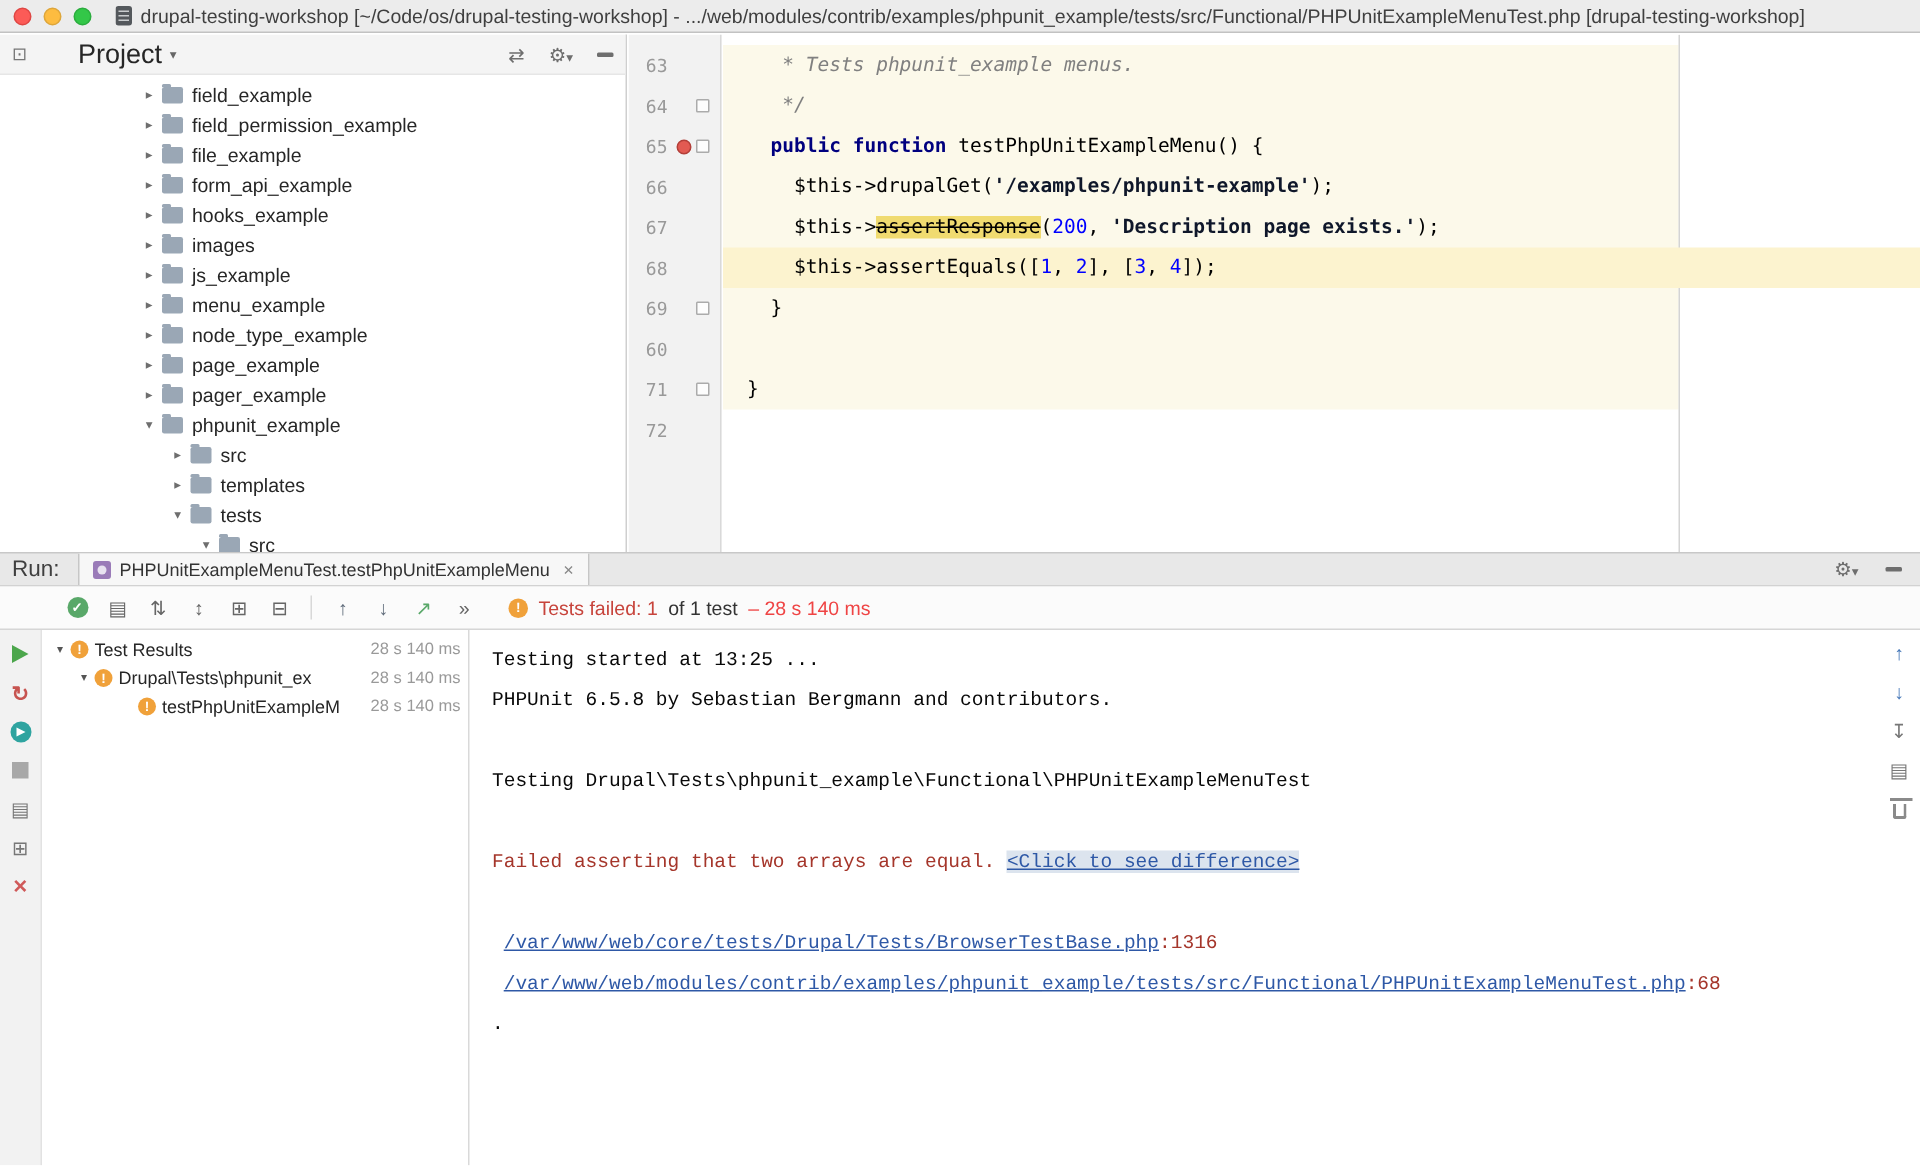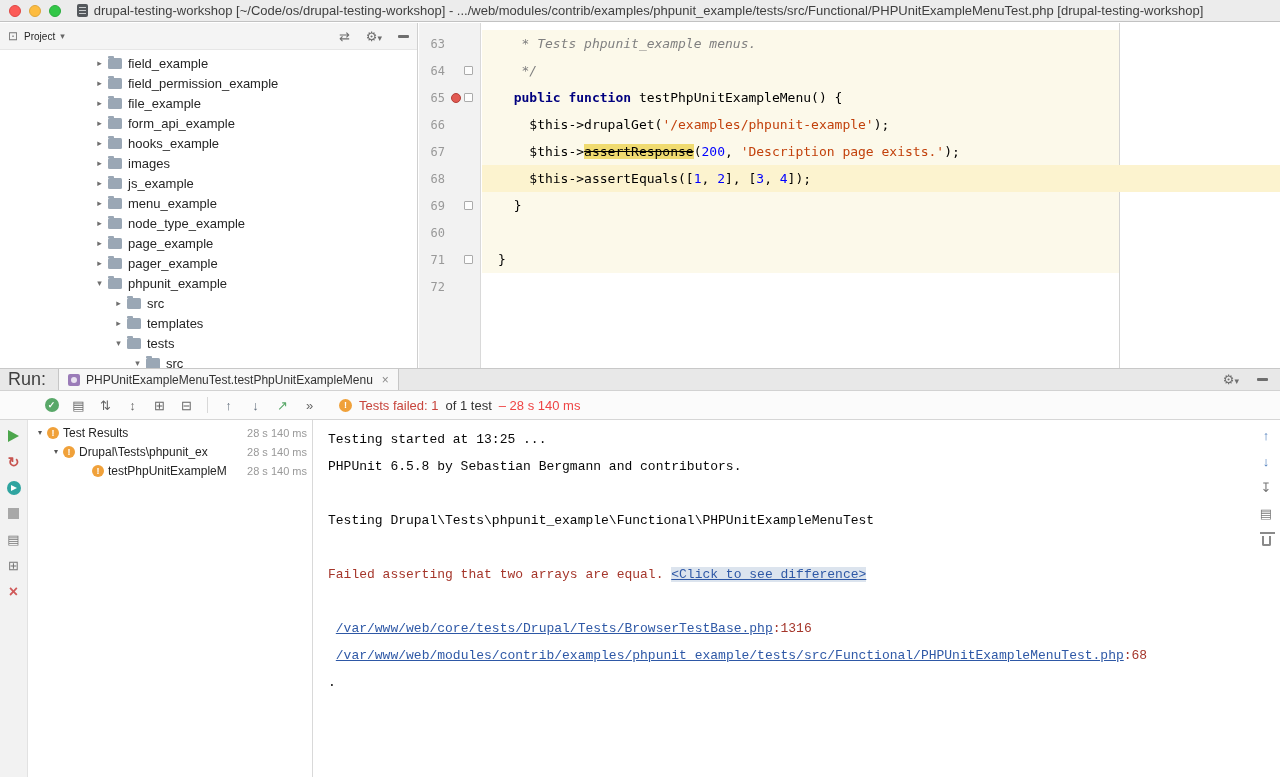--- a/index.html
+++ b/index.html
@@ -21,21 +21,21 @@
   .doc-icon { width:11px; height:13px; background:#54585C; border-radius:2px; position:relative; flex:none; }
   .doc-icon::after { content:""; position:absolute; left:2px; top:3px; width:7px; height:1px;
     background:#C9CCCE; box-shadow:0 3px 0 #C9CCCE, 0 6px 0 #C9CCCE; }
 
   
   .project { position:absolute; left:0; top:23px; width:418px; height:345px;
     background:#fff; border-right:1px solid #CFCFCF; overflow:hidden; }
   .project-header { height:27px; display:flex; align-items:center; padding:0 8px;
     background:#F4F4F4; border-bottom:1px solid #E6E6E6; }
   .ph-icon { color:#777; font-size:12px; margin-right:6px; }
-  .ph-title { font-size:10px; color:#262626; }
+  .ph-title { font-size:18px; color:#262626;margin-left:28px; }
   .ph-caret { font-size:9px; color:#666; margin-left:5px; }
   .ph-actions { margin-left:auto; display:flex; gap:16px; align-items:center; color:#6E6E6E; font-size:13px; }
   .ph-actions .ic { cursor:default; }
   .hide-bar { display:inline-block; width:11px; height:3px; background:#6E6E6E; border-radius:1px; }
   .tree { padding-top:3px; }
   .trow { height:20px; display:flex; align-items:center; font-size:13px; color:#262626; white-space:nowrap; }
   .trow .chev { width:13px; text-align:center; color:#6E6E6E; font-size:9px; flex:none; }
   .folder { flex:none; width:14px; height:11px; margin:0 6px 0 2px; background:#9AA7B5;
     border-radius:1.5px; position:relative; }
   .folder::before { content:""; position:absolute; top:-2px; left:0; width:6px; height:2px;
@@ -53,32 +53,32 @@
   .ball { width:10px; height:10px; border-radius:50%; background:#E25A52; border:1px solid #B33F39; }
   .code { position:absolute; left:63px; top:0; right:0; bottom:0; overflow:hidden; }
   .cream { position:absolute; left:0; top:7px; width:637px; height:243px; background:#FCF9EA; }
   .margin-line { position:absolute; left:637px; top:0; bottom:0; width:1px; background:#D4D4D4; }
   .crows { position:absolute; left:0; top:7px; right:0; }
   .crow { position:relative; height:27px; line-height:27px; padding-left:16px; white-space:pre;
     font-family:"DejaVu Sans Mono", monospace; font-size:13px; color:#000; }
   .crow.current { background:#FCF3CF; }
   .c-plain { color:#000; }
   .c-kw  { color:#00007F; font-weight:bold; }
-  .c-str { color:#c2410c; font-weight:normal; }
+  .c-str { color:#0f172a; font-weight:bold; }
   .c-num { color:#0000FF; }
   .c-doc { color:#808080; font-style:italic; }
   .c-deprecated { background:#F0DB70; text-decoration:line-through; }
   .ed-scroll { position:absolute; right:2px; top:272px; width:9px; height:55px;
     background:rgba(120,120,120,.35); border-radius:5px; }
 
   
   .run-tabbar { position:absolute; left:0; top:368px; width:1280px; height:23px;
     background:#E8E8E8; border-top:1px solid #C8C8C8; border-bottom:1px solid #D2D2D2;
     display:flex; align-items:center; }
-  .run-label { font-size:18px; color:#3F3F3F; margin-left:8px; }
+  .run-label { font-size:15px; color:#3F3F3F; margin-left:8px; }
   .run-tab { margin-left:12px; height:100%; display:flex; align-items:center; gap:6px; padding:0 9px;
     background:#F7F7F7; border-left:1px solid #C6C6C6; border-right:1px solid #C6C6C6;
     font-size:12px; color:#333; }
   .tab-icon { width:12px; height:12px; border-radius:2px; background:#9A7BB8; position:relative; flex:none; }
   .tab-icon::after { content:""; position:absolute; left:3px; top:3px; width:6px; height:6px;
     border-radius:50%; background:#E8E2F0; }
   .tab-close { color:#8A8A8A; font-size:12px; margin-left:3px; }
   .tabbar-actions { margin-left:auto; margin-right:12px; display:flex; gap:18px; align-items:center;
     color:#6E6E6E; font-size:13px; }
 

